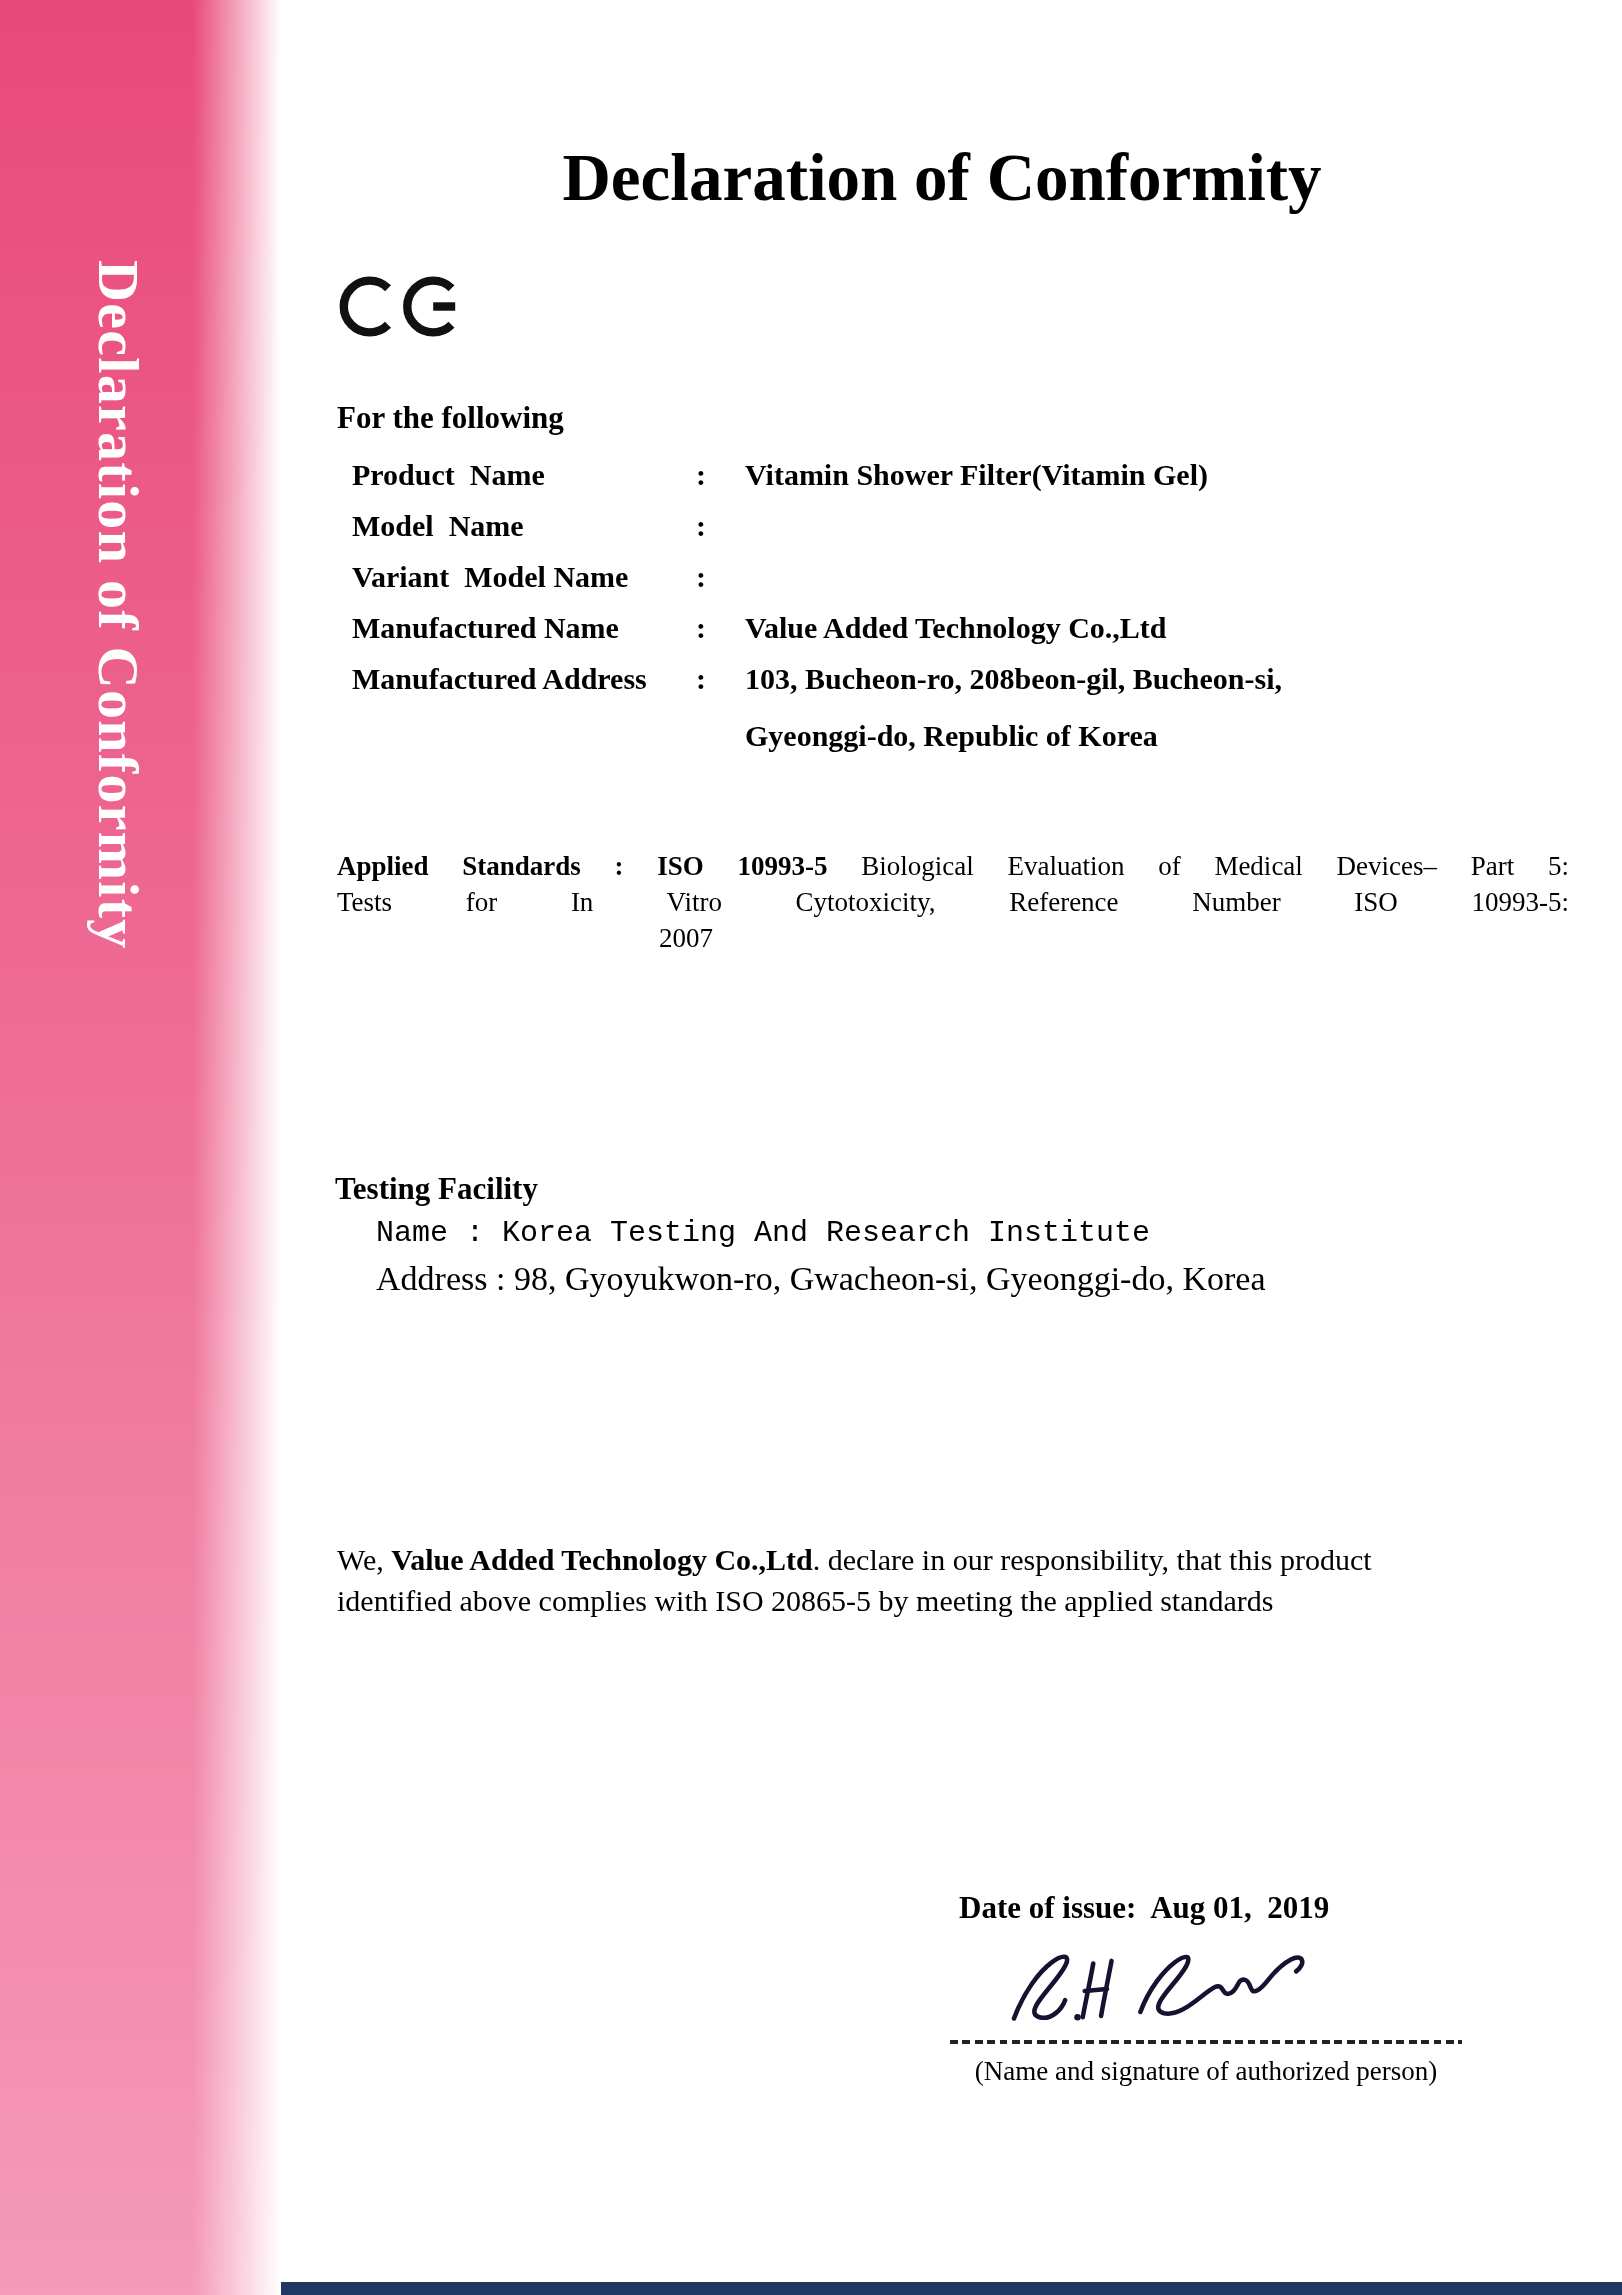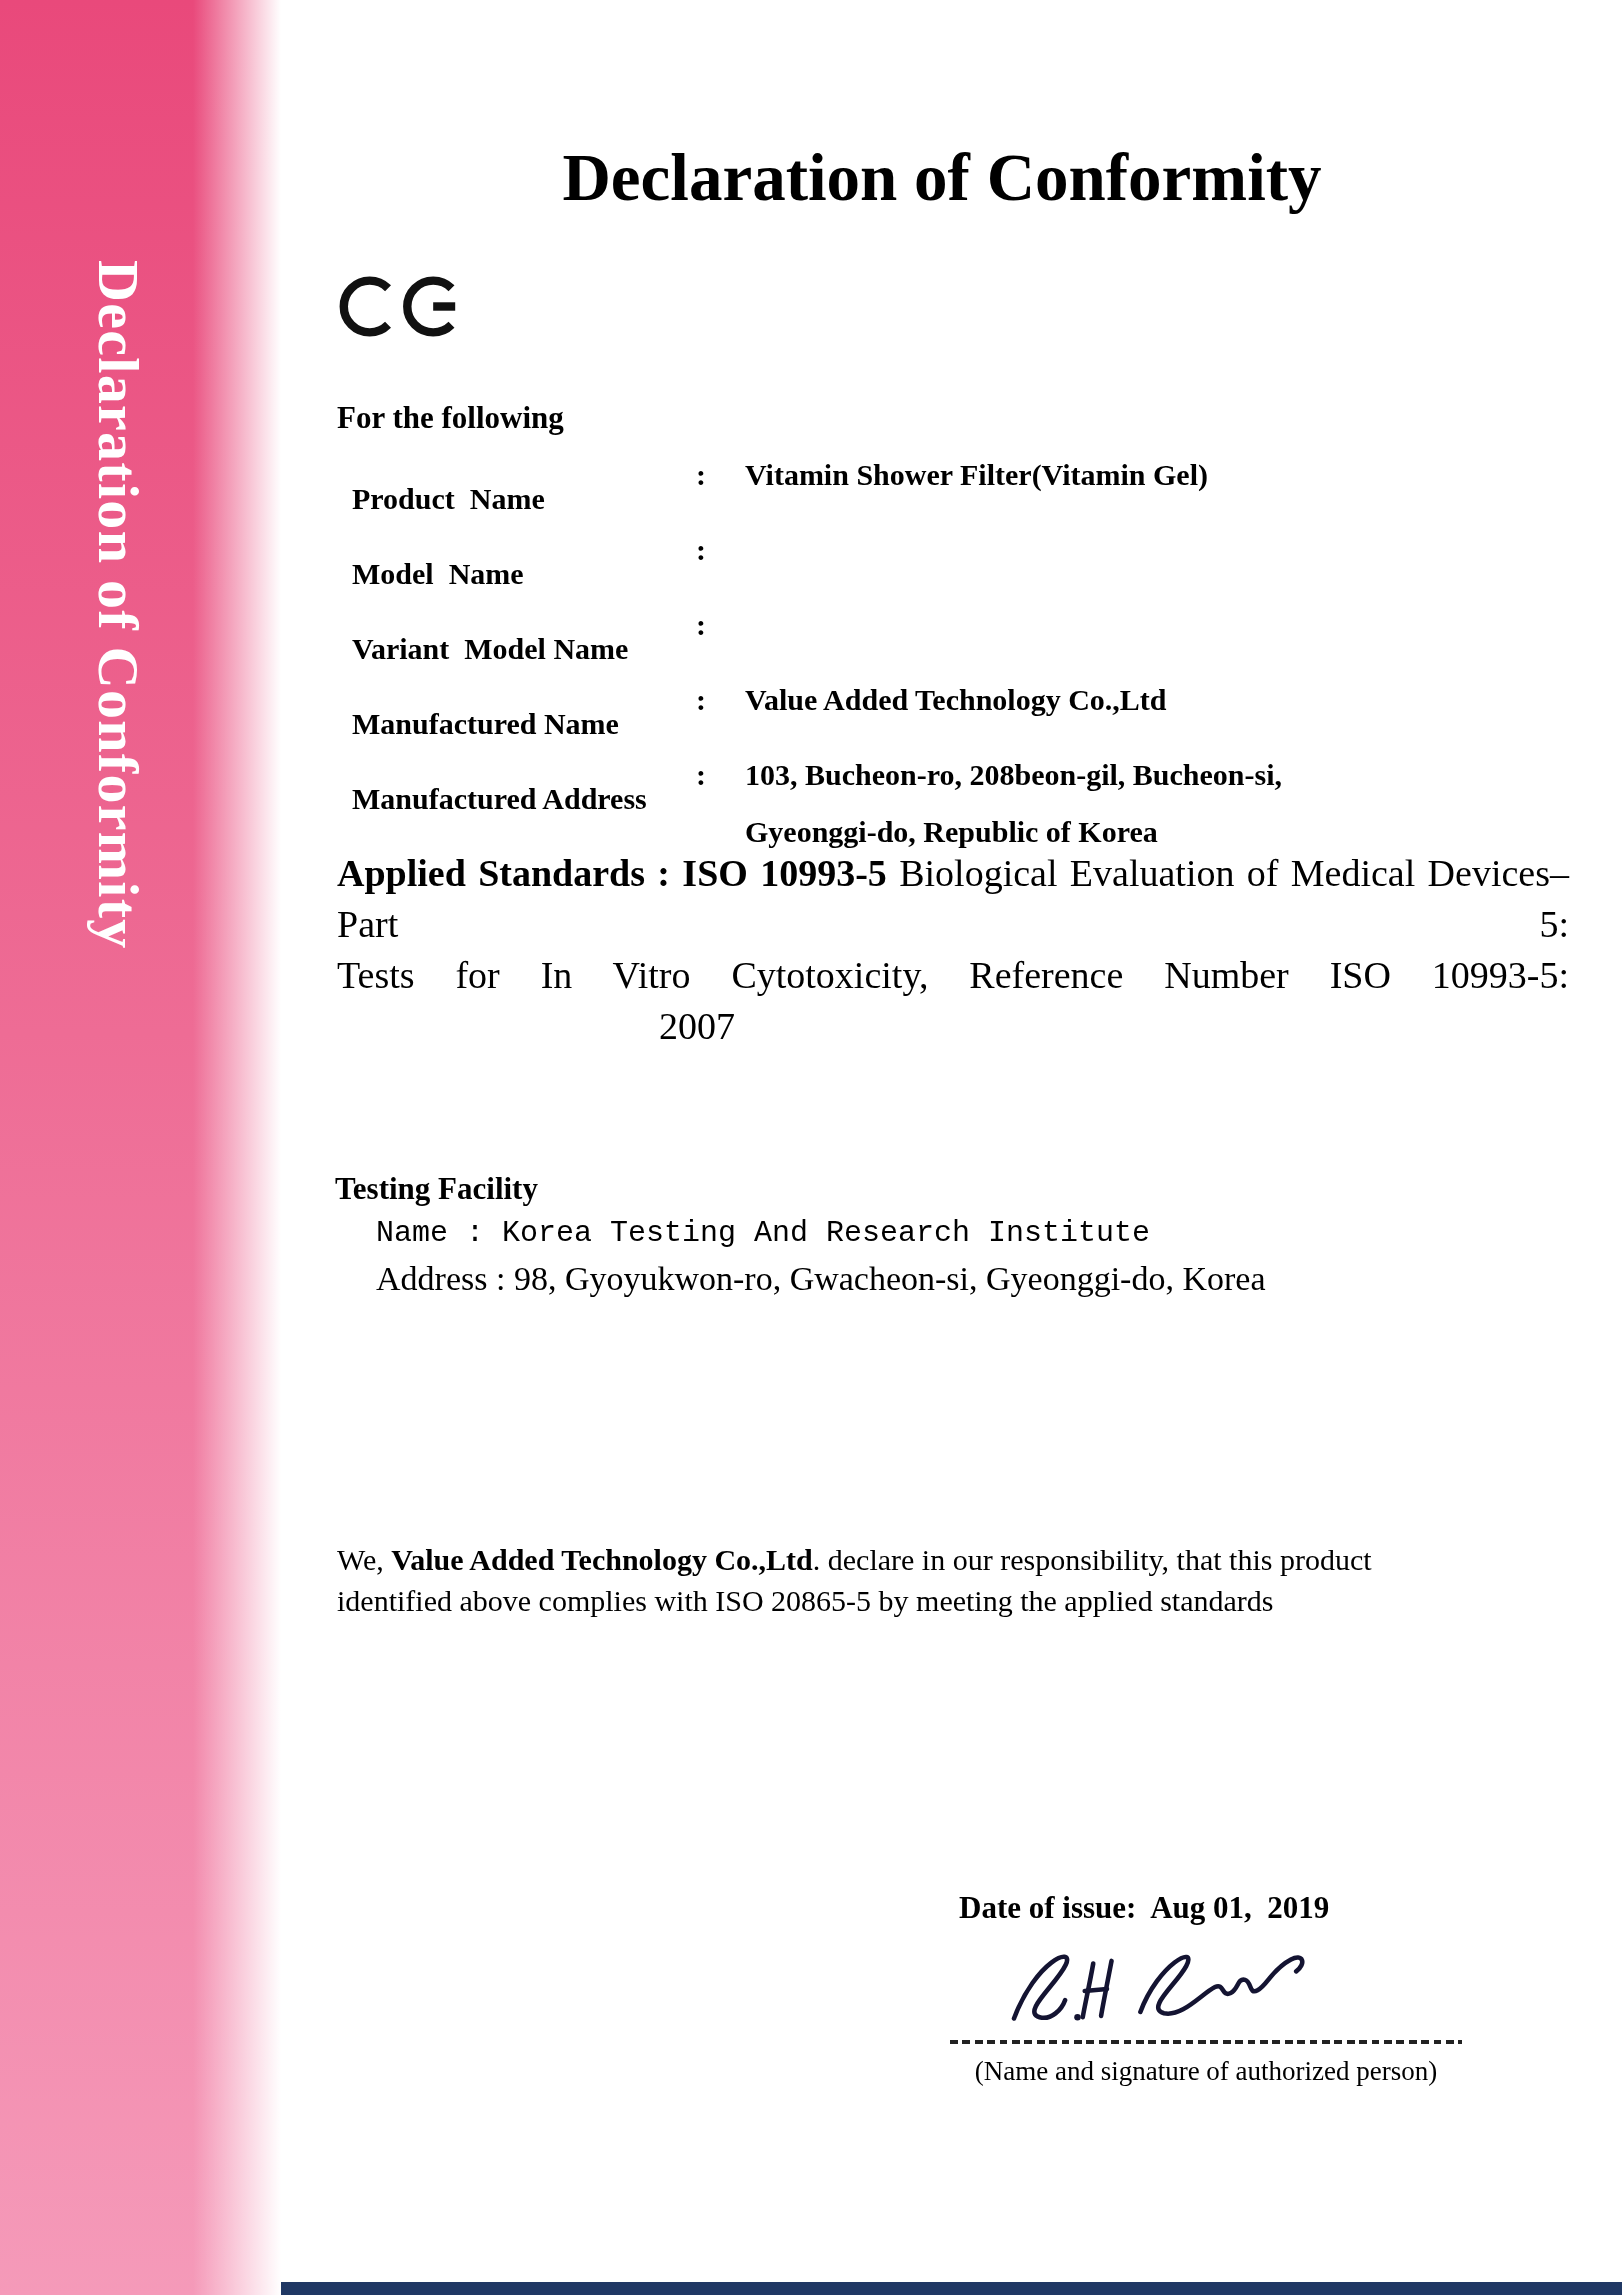--- a/index.html
+++ b/index.html
@@ -60,30 +60,30 @@
   .intro { position: absolute; left: 337px; top: 400px; font-size: 31px; font-weight: 700; }
 
   .fields {
     position: absolute;
     left: 352px; top: 458px;
     width: 1217px;
     font-size: 30px;
     font-weight: 700;
   }
   .field-row { display: flex; align-items: flex-start; margin-bottom: 17px; }
-  .field-label { width: 344px; white-space: pre-wrap; margin-top: 24px; }
+  .field-label { width: 344px; white-space: pre-wrap; }
   .field-colon { width: 49px; }
   .field-value { flex: 1; }
   .addr2 { margin-top: 23px; }
 
   .applied {
     position: absolute;
     left: 337px; top: 848px;
     width: 1232px;
-    font-size: 38px;
+    font-size: 27px;
     line-height: 1.34;
   }
   .applied-line1 { text-align: justify; text-align-last: justify; }
   .applied-line1 b { font-weight: 700; }
   .applied-line2 { text-align: justify; text-align-last: justify; }
   .applied-line3 { margin-left: 322px; }
 
   .testing-heading { position: absolute; left: 335px; top: 1171px; font-size: 31px; font-weight: 700; }
   .testing-name    { position: absolute; left: 376px; top: 1216px; font-size: 30px; font-family: Liberation Mono, monospace; }
   .testing-address { position: absolute; left: 376px; top: 1260px; font-size: 34px; }

